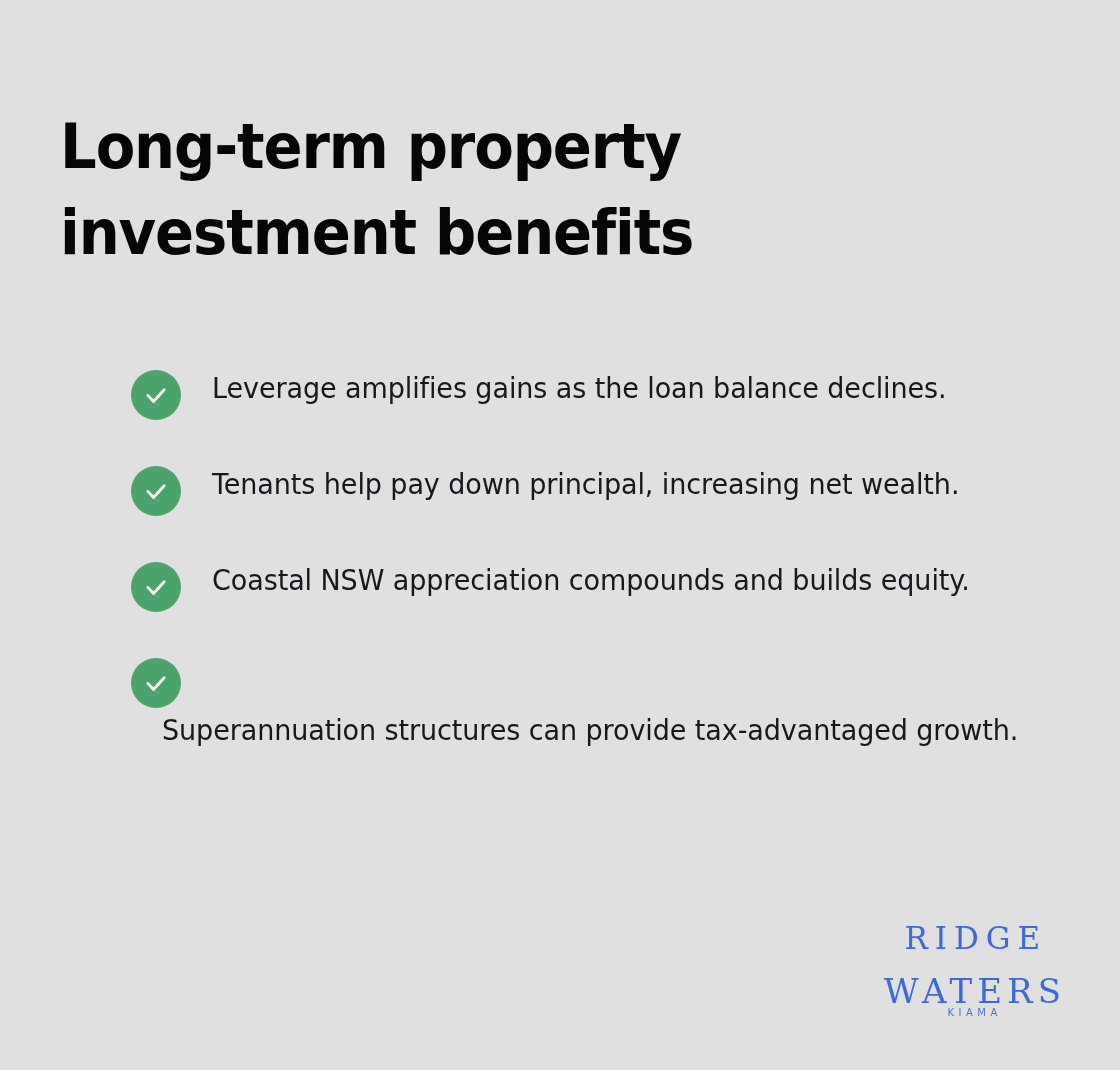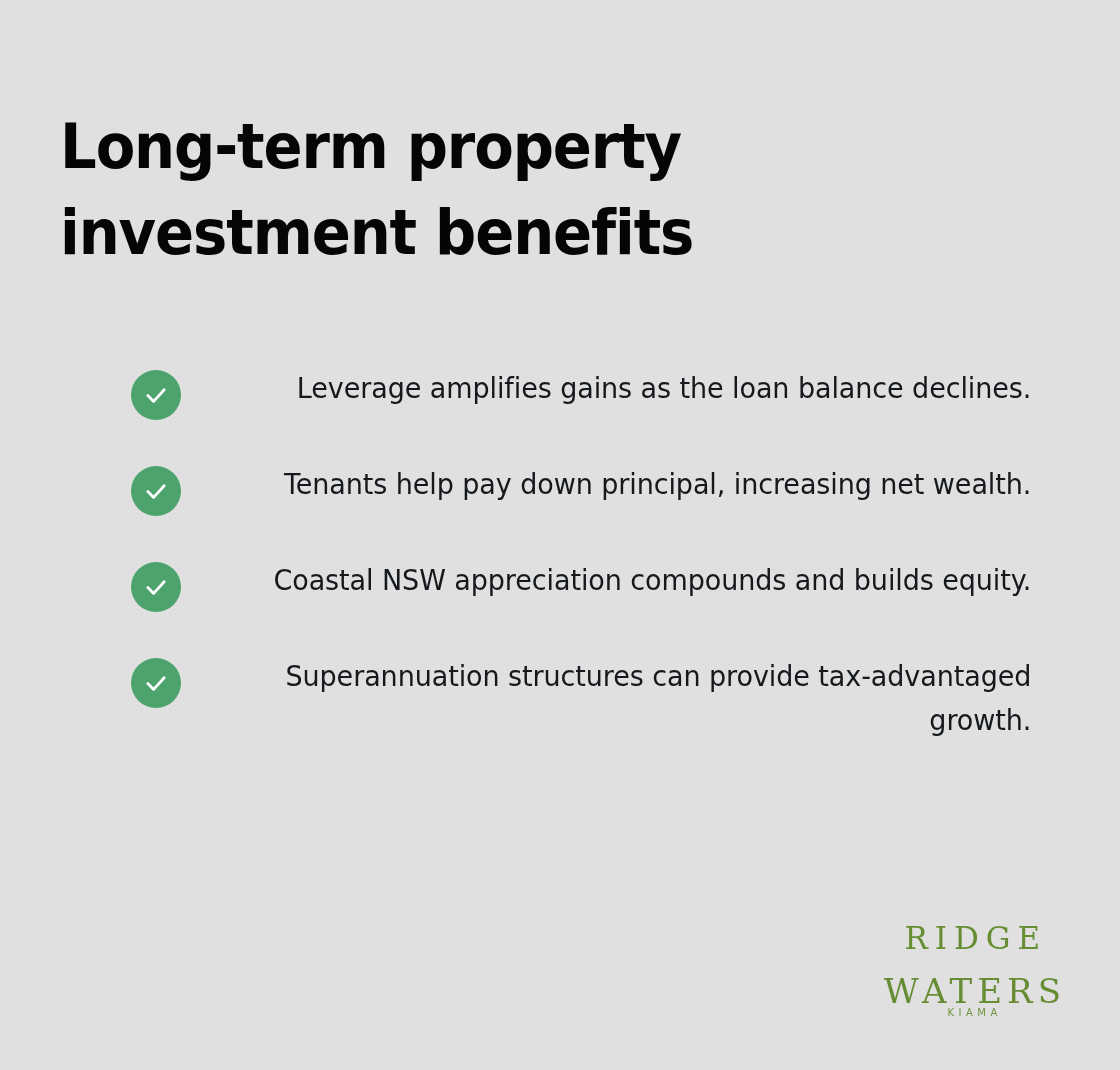--- a/index.html
+++ b/index.html
@@ -43,30 +43,30 @@
 
   
   .benefits {
     position: absolute;
     left: 131px;
     top: 366px;
     width: 930px;
     list-style: none;
     margin: 0;
     padding: 0;
-    text-align: right;
   }
 
   .benefit-item {
     display: flex;
     align-items: flex-start;
     margin-bottom: 42px;
   }
   .benefit-item:last-child {
     margin-bottom: 12px;
+    flex-direction: column;
   }
 
   .check-badge {
     flex: 0 0 auto;
     width: 50px;
     height: 50px;
     border-radius: 50%;
     background: #4da36c;
     display: flex;
     align-items: center;
@@ -91,21 +91,21 @@
     transform-origin: left top;
     padding-top: 1px;
   }
 
   
   .brand-logo {
     position: absolute;
     right: 54px;
     bottom: 52px;
     text-align: center;
-    color: #4d7c0f;
+    color: #1d4ed8;
     opacity: 0.82;
     font-family: "DejaVu Serif", "Liberation Serif", serif;
     line-height: 1;
     user-select: none;
   }
   .brand-line-1 {
     display: block;
     font-size: 31px;
     letter-spacing: 7px;
     text-indent: 7px;

